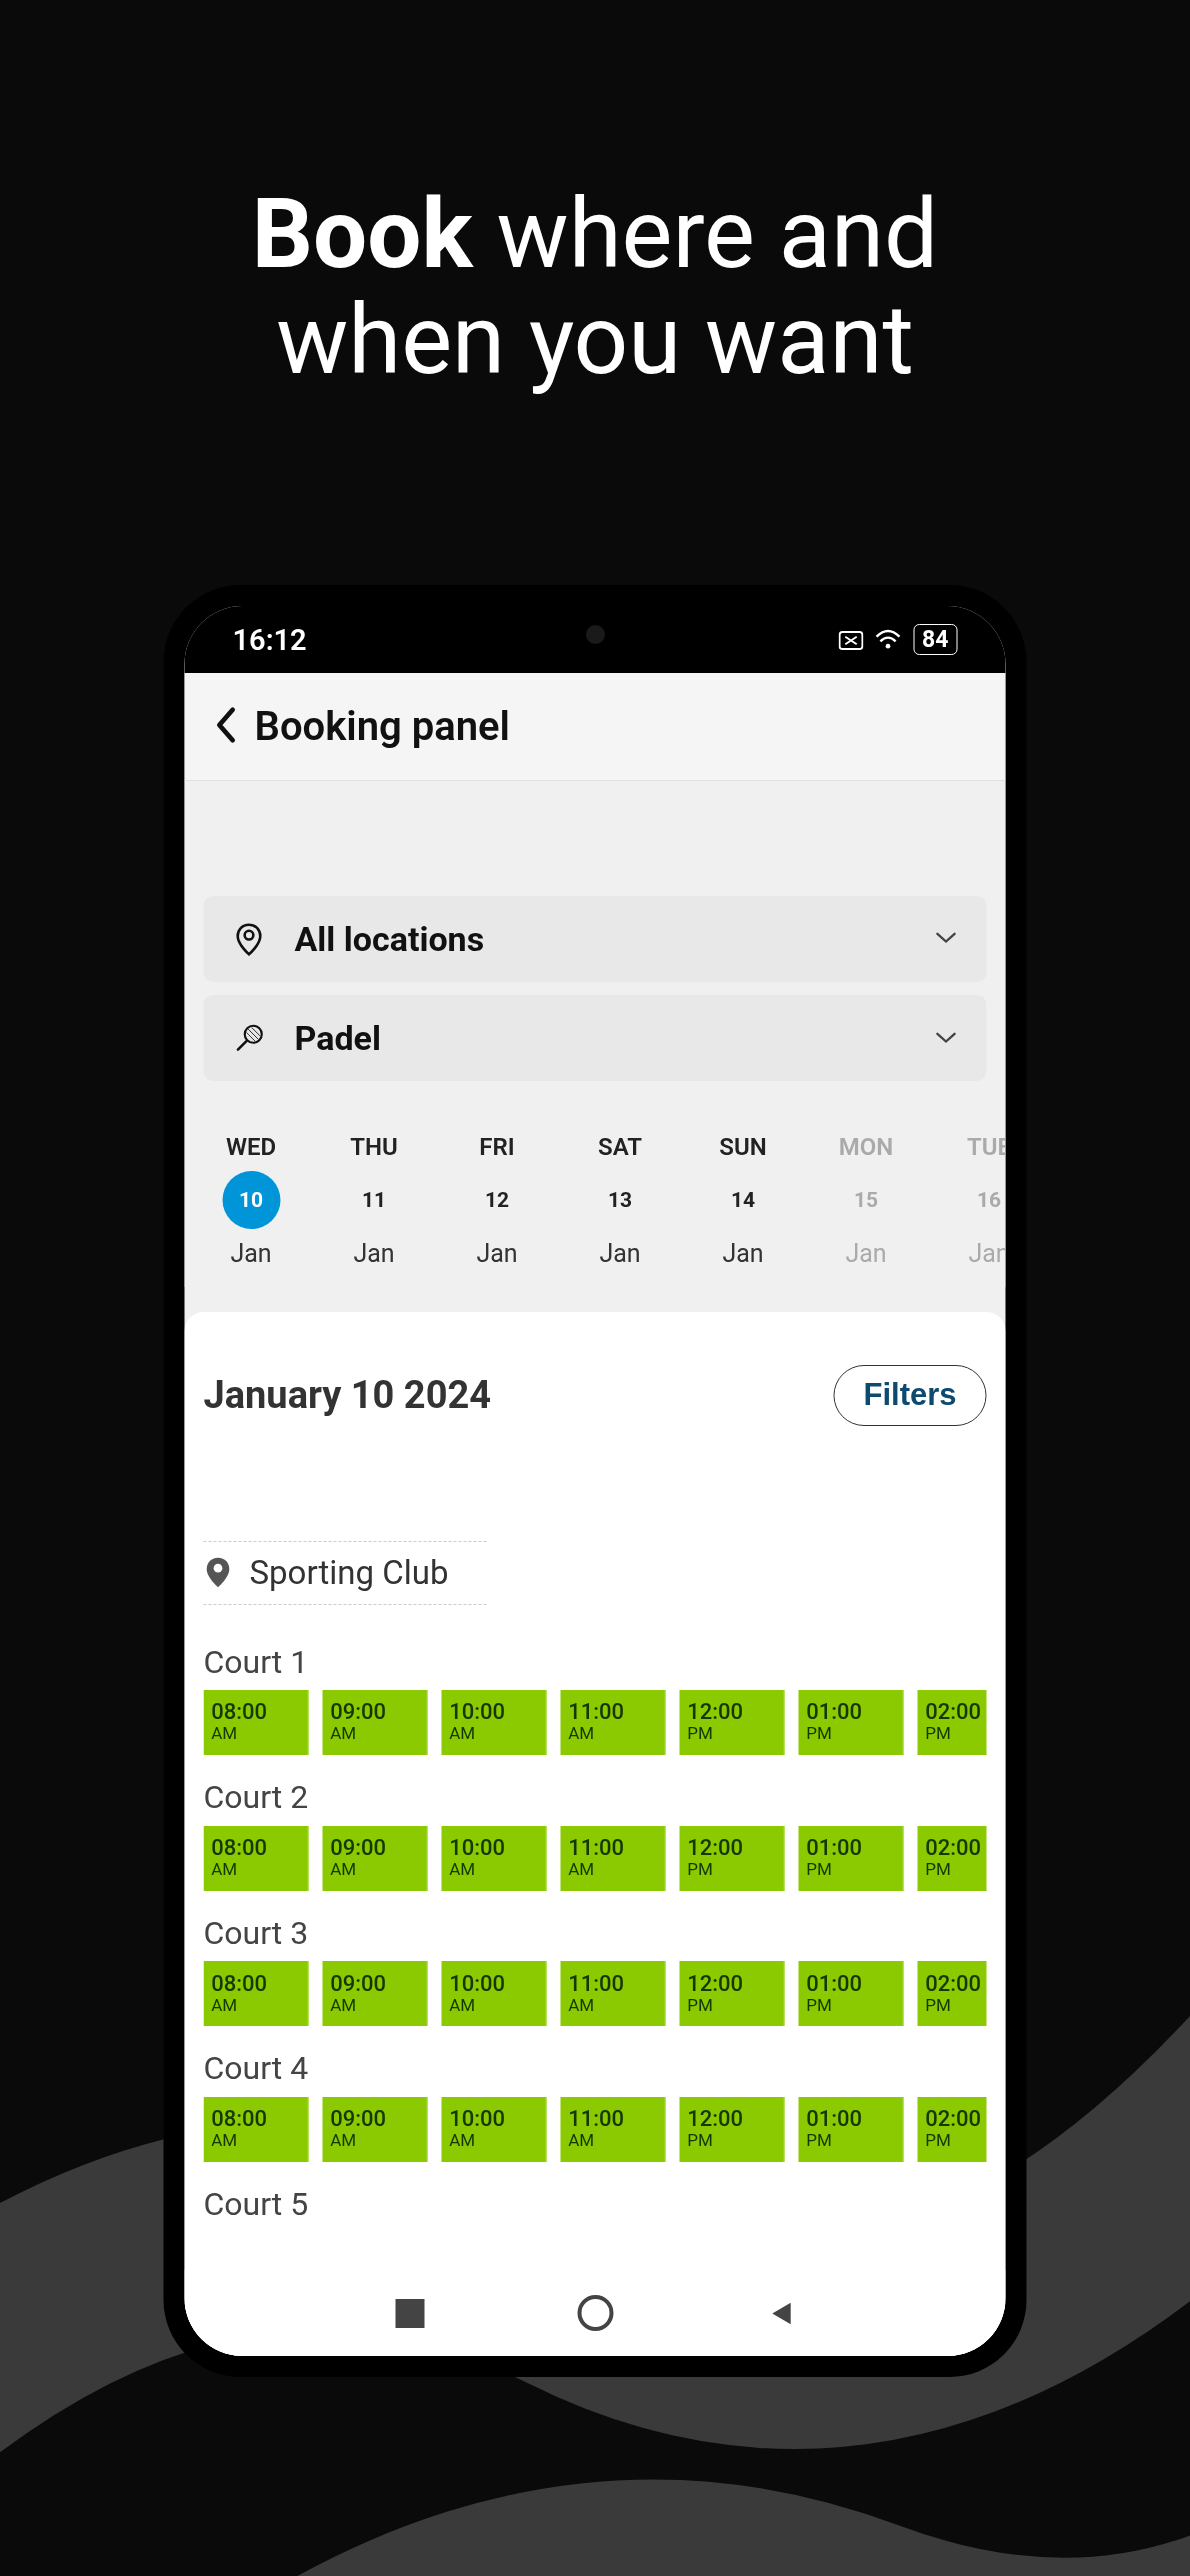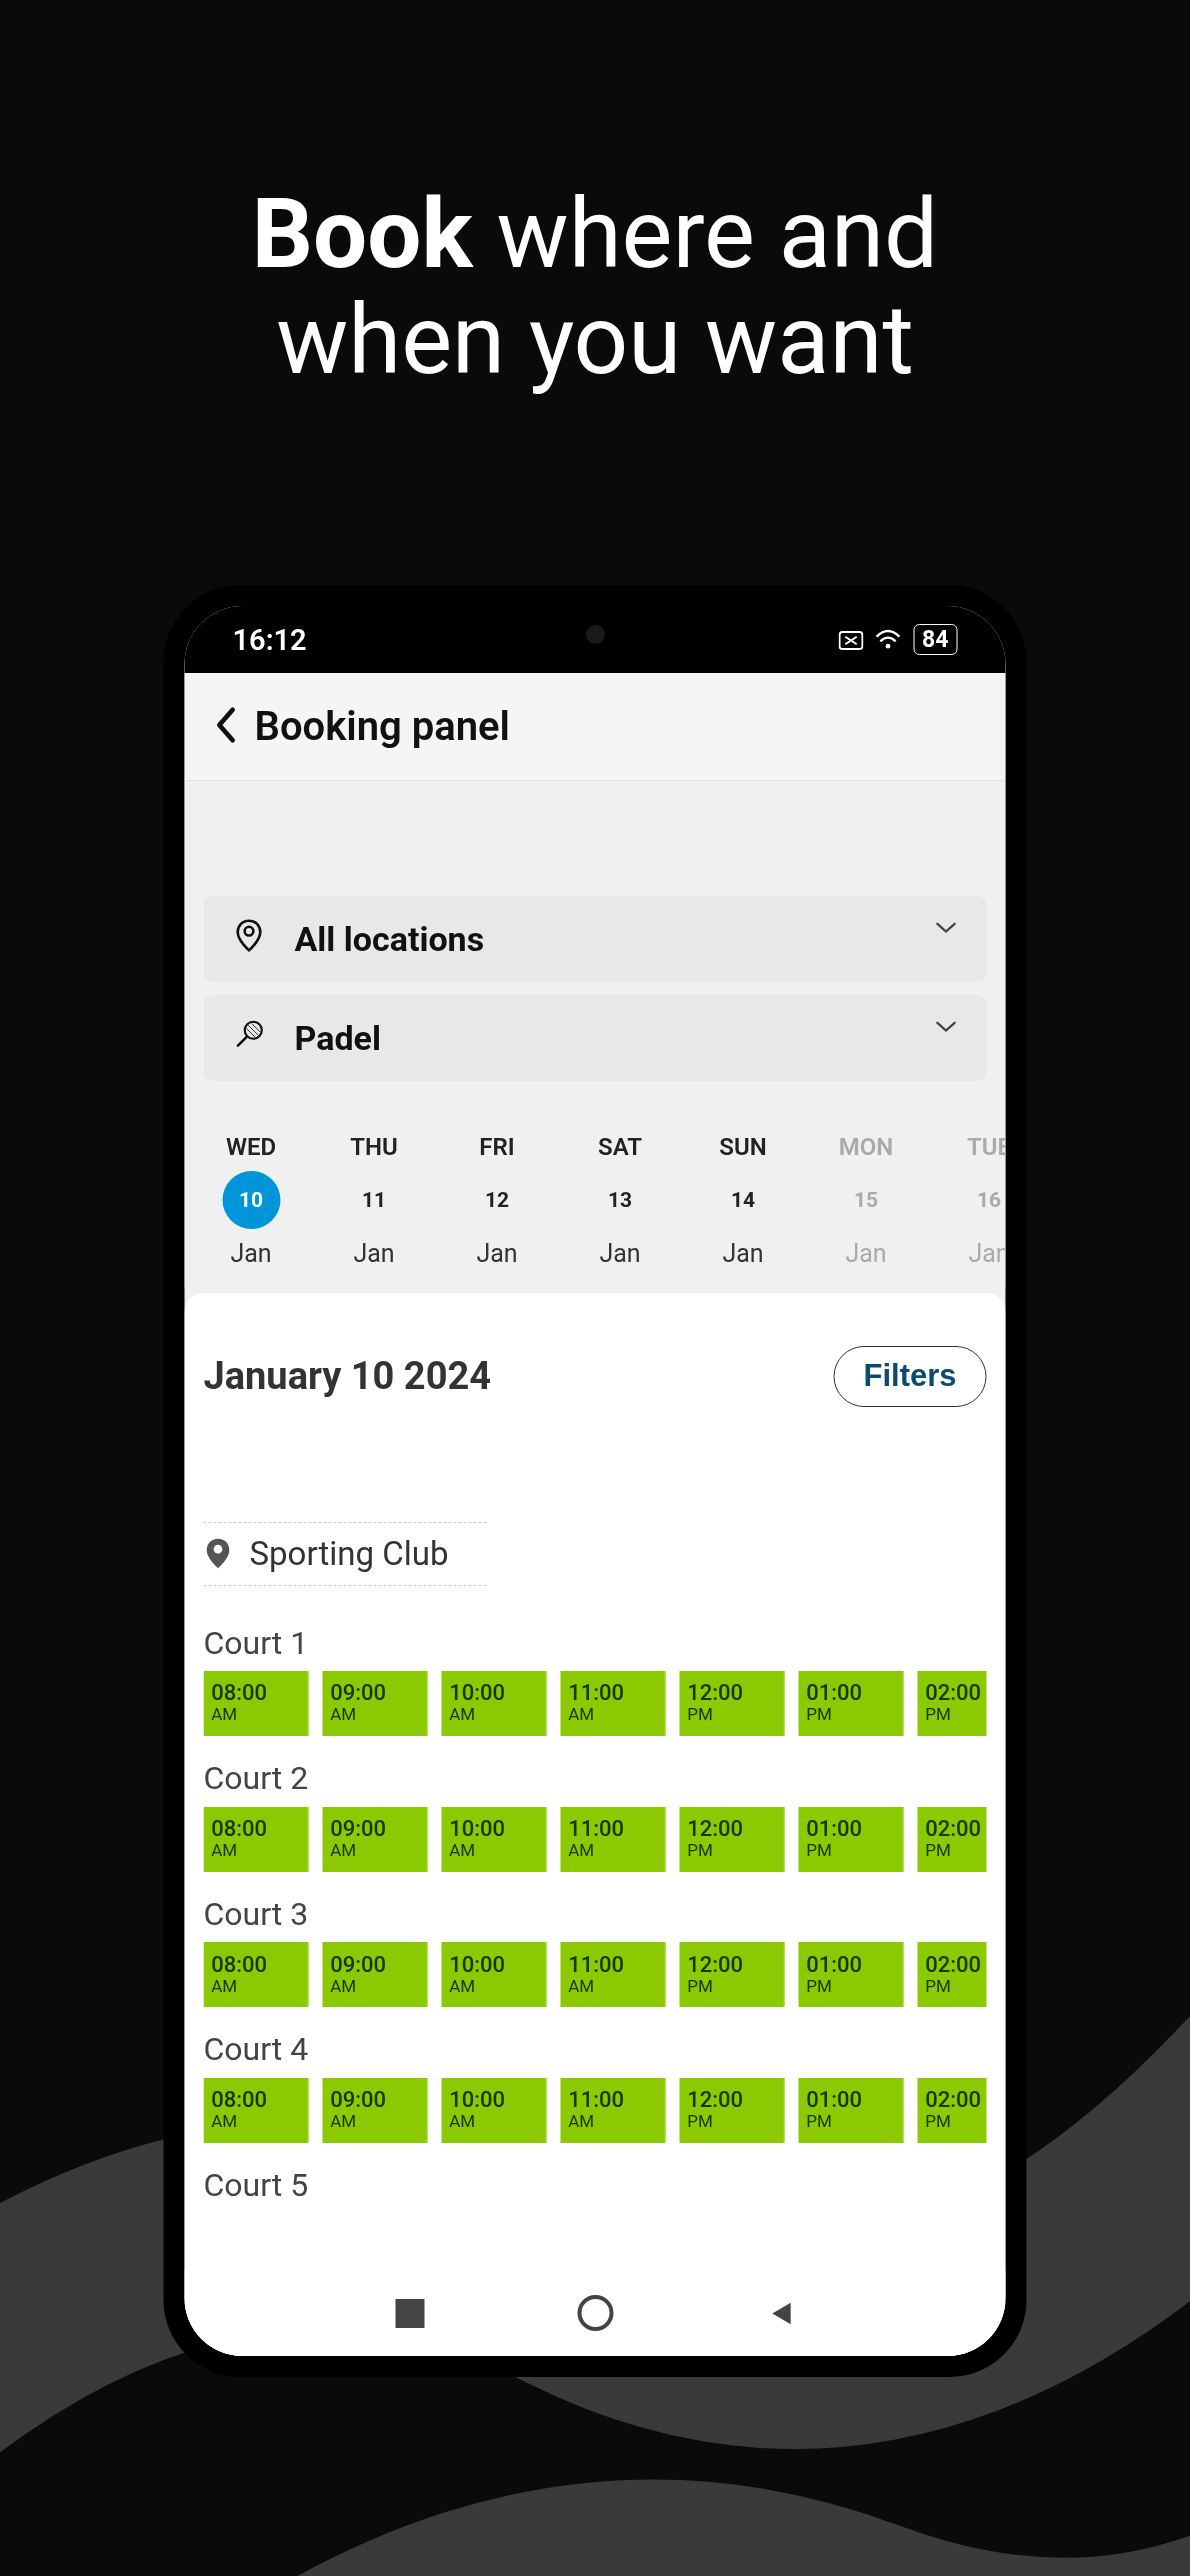--- a/index.html
+++ b/index.html
@@ -85,20 +85,21 @@
   .header-title { font-size: 40px; font-weight: 600; color: #111; }
   .filter-section {
     background: #f0f0f0;
     padding: 115px 19px 9.6px;
   }
   .dropdown {
     background: #e8e8e8;
     border-radius: 9.6px;
     padding: 23px 29px;
     display: flex;
+    align-items: center;
     gap: 29px;
     margin-bottom: 13.4px;
     position: relative;
   }
   .dropdown-icon { width: 33px; display: flex; justify-content: center; }
   .dropdown-icon svg { width: 29px; height: 33px; }
   .dropdown-label { font-size: 34px; font-weight: 700; color: #111; }
   .dropdown-chevron { position: absolute; right: 29px; }
   .dropdown-chevron svg { width: 23px; height: 13.4px; }
   .date-strip {
@@ -126,21 +127,21 @@
     margin: 0 auto;
     border-radius: 50%;
   }
   .date-num.selected { background: #0095d9; color: #fff; }
   .date-num.dim { color: #aaa; }
   .date-month { font-size: 25px; color: #333; }
   .date-month.dim { color: #aaa; }
   .content {
     background: #fff;
     border-radius: 19px 19px 0 0;
-    margin-top: 6px;
+    margin-top: 25px;
     padding: 53px 19px 0;
     min-height: 1150px;
   }
   .content-header {
     display: flex;
     justify-content: space-between;
     align-items: center;
     margin-bottom: 115px;
   }
   .selected-date { font-size: 38px; font-weight: 700; color: #333; }

